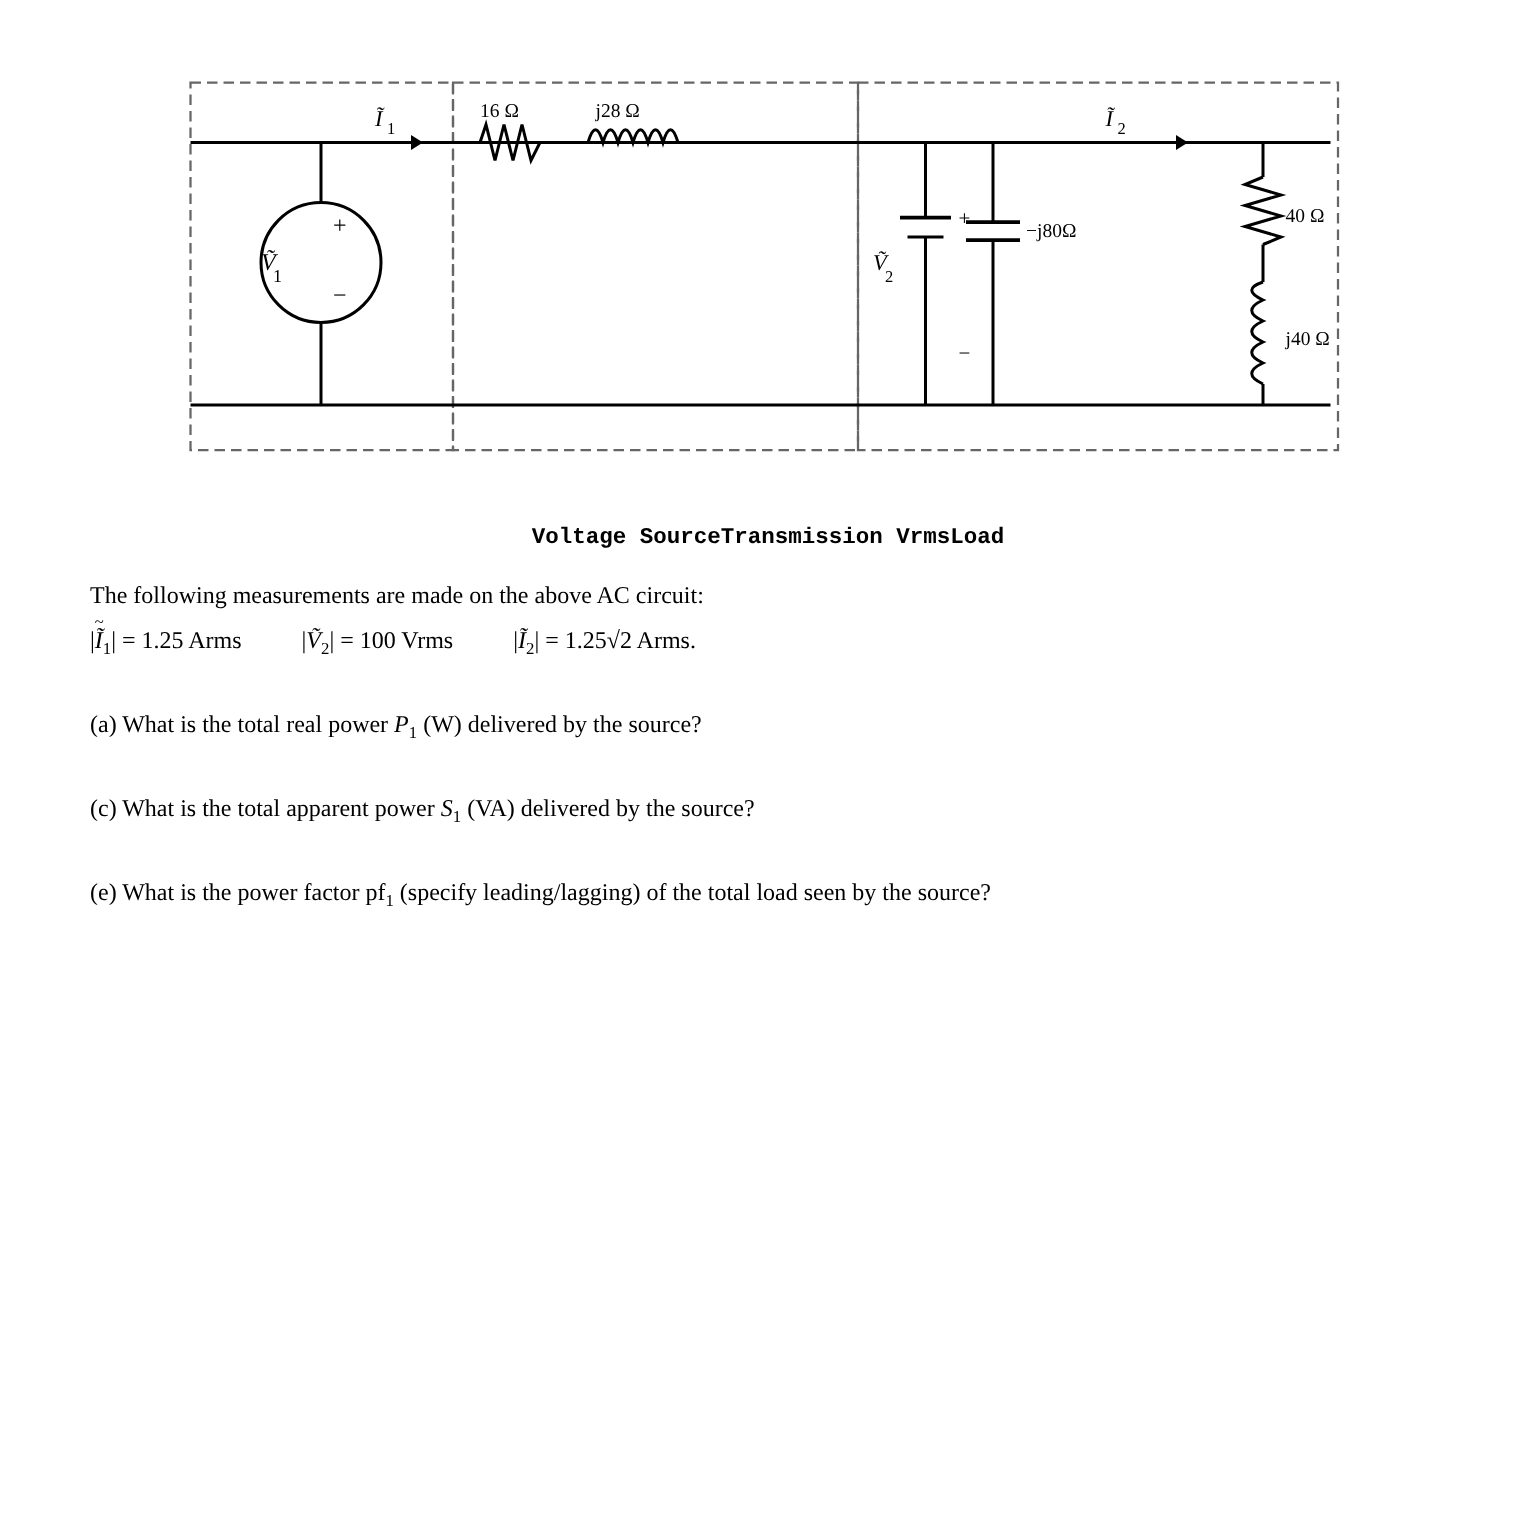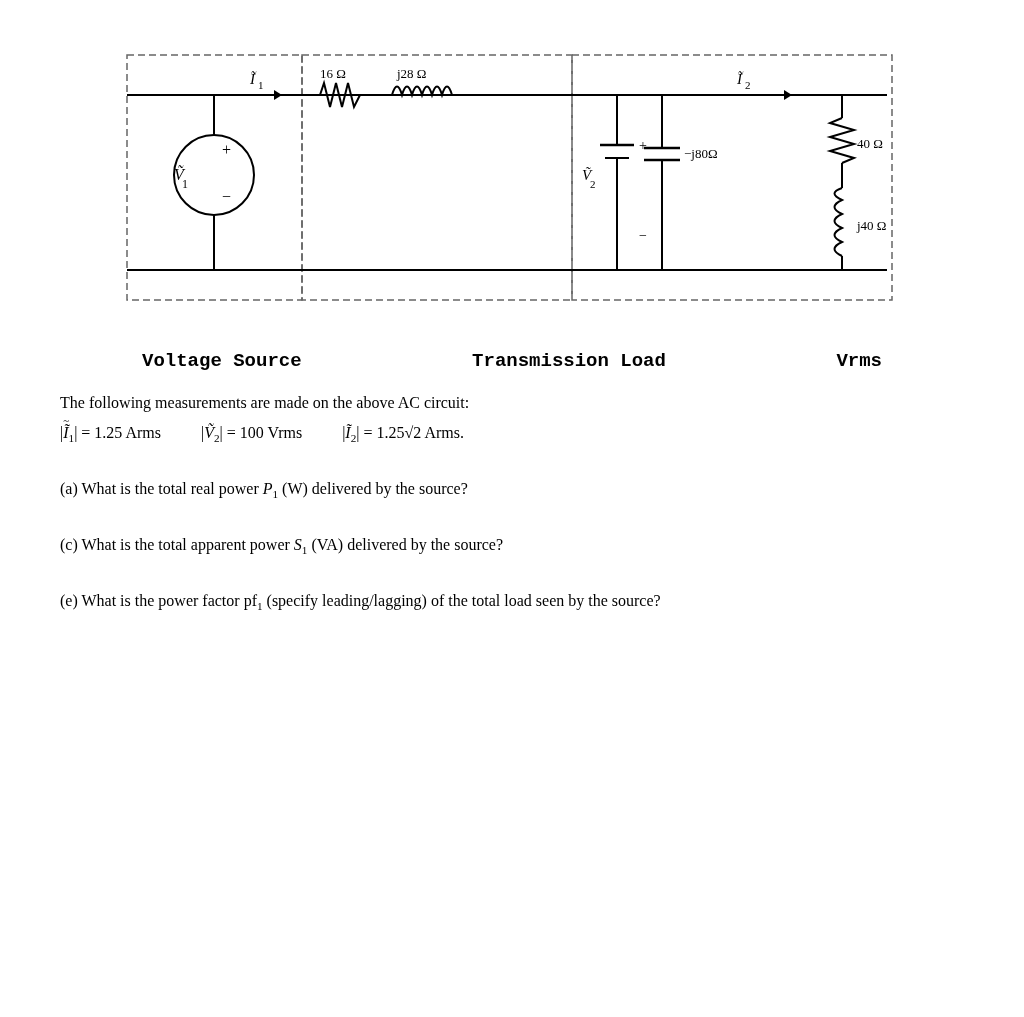--- a/index.html
+++ b/index.html
@@ -16,25 +16,25 @@
     
     .circuit-container {
       display: flex;
       justify-content: center;
       margin: 20px 0 10px 0;
     }
 
     
     .circuit-labels {
       display: flex;
-      justify-content: space-between;
+      justify-content: center;
       padding: 8px 0 0 0;
       font-family: 'Courier New', Courier, monospace;
       font-weight: bold;
-      font-size: 19px;
+      font-size: 15px;
     }
 
     .circuit-labels span {
       display: inline-block;
     }
 
     
     .problem-text {
       margin: 18px 0 0 0;
       line-height: 1.6;
@@ -126,22 +126,22 @@
     <text x="755" y="190" font-size="13">j40 Ω</text>
 
     <line x1="740" y1="123" x2="740" y2="148" stroke="#000" stroke-width="2"></line>
     <line x1="740" y1="216" x2="740" y2="230" stroke="#000" stroke-width="2"></line>
 
   </svg>
   </div>
 
 <div class="circuit-labels" style="max-width:780px; margin:0 auto; padding:0 20px;">
   <span>Voltage Source</span>
-  <span>Transmission Load</span>
-  <span>Vrms</span>
+  <span>Transmission Vrms</span>
+  <span>Load</span>
 </div>
 
 <div class="problem-text">
   <p>The following measurements are made on the above AC circuit:</p>
   <div class="measurements-line">
     <span>|<span style="position:relative;display:inline-block;"><span style="position:absolute;top:-8px;left:0;font-size:11px;">~</span><span style="font-style:italic;">Ĩ</span></span><sub>1</sub>| = 1.25 Arms</span>
     <span>|<span style="font-style:italic;">Ṽ</span><sub>2</sub>| = 100 Vrms</span>
     <span>|<span style="font-style:italic;">Ĩ</span><sub>2</sub>| = 1.25√2 Arms.</span>
   </div>
 

